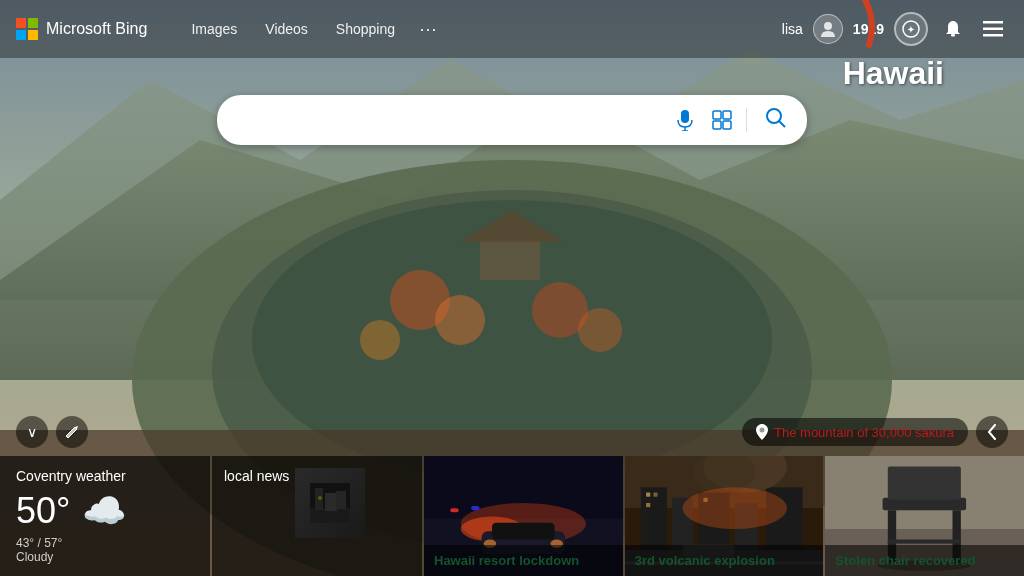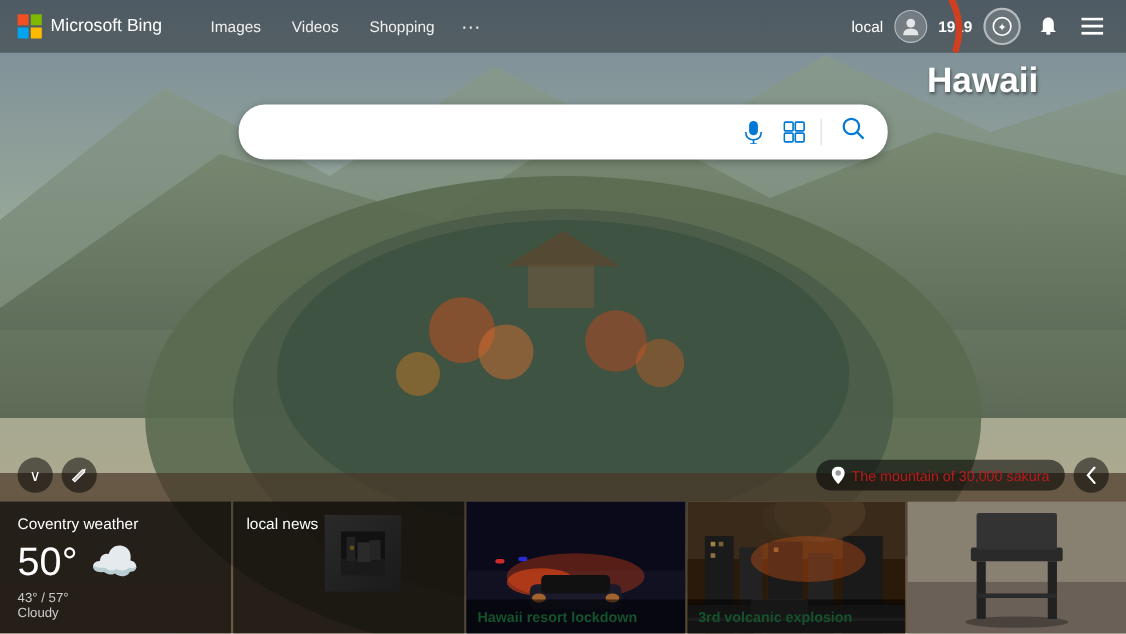--- a/index.html
+++ b/index.html
@@ -28,21 +28,21 @@
     #mountain-overlay {
       position: absolute; inset: 0;
       background:
         radial-gradient(ellipse 600px 400px at 50% 80%, rgba(80,70,50,0.5) 0%, transparent 70%),
         radial-gradient(ellipse 300px 200px at 20% 60%, rgba(60,80,50,0.4) 0%, transparent 60%),
         radial-gradient(ellipse 200px 150px at 80% 55%, rgba(50,70,40,0.3) 0%, transparent 60%);
     }
 
     
     #topbar {
-      position: absolute; top: 0; left: 0; right: 0; height: 48px;
+      position: absolute; top: 0; left: 0; right: 0; height: 58px;
       display: flex; align-items: center; padding: 0 16px;
       background: rgba(0,0,0,0.35);
       z-index: 10;
     }
     #logo {
       display: flex; align-items: center; gap: 8px; cursor: pointer;
     }
     #ms-grid {
       display: grid; grid-template-columns: 1fr 1fr; gap: 2px; width: 22px; height: 22px;
     }
@@ -293,21 +293,21 @@
   </div>
 
   <nav id="nav-links">
     <a class="nav-link">Images</a>
     <a class="nav-link">Videos</a>
     <a class="nav-link">Shopping</a>
     <span id="nav-more">···</span>
   </nav>
 
   <div id="topbar-right">
-    <span id="user-name">local</span>
+    <span id="user-name">lisa</span>
     <div id="user-avatar">
       <svg width="18" height="18" viewBox="0 0 18 18">
         <circle cx="9" cy="6" r="4" fill="rgba(255,255,255,0.8)"></circle>
         <path d="M2 17 Q2 11 9 11 Q16 11 16 17" fill="rgba(255,255,255,0.8)"></path>
       </svg>
     </div>
     <span id="rewards-score">1919</span>
     <div id="rewards-btn">
       <svg width="20" height="20" viewBox="0 0 20 20">
         <circle cx="10" cy="10" r="8" stroke="white" stroke-width="1.5" fill="none"></circle>
@@ -494,16 +494,17 @@
           <rect x="65" y="10" width="70" height="32" rx="2" fill="#333"></rect>
 
           <rect x="65" y="52" width="8" height="50" fill="#222"></rect>
           <rect x="127" y="52" width="8" height="50" fill="#222"></rect>
 
           <rect x="65" y="80" width="70" height="4" fill="#2a2a2a"></rect>
 
           <ellipse cx="100" cy="105" rx="45" ry="5" fill="rgba(0,0,0,0.3)"></ellipse>
         </svg>
       </div>
+      <div class="news-card-label">Stolen chair recovered</div>
     </div>
 
   </div>
 </div>
 
 </body></html>

